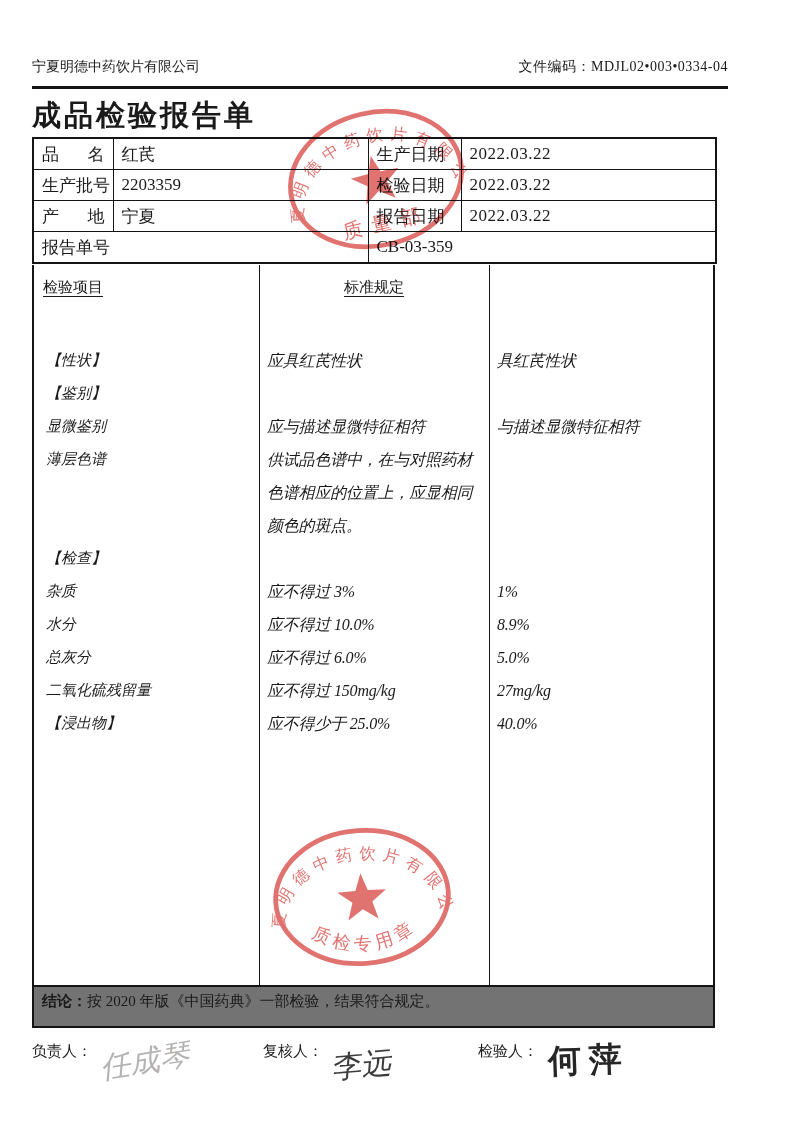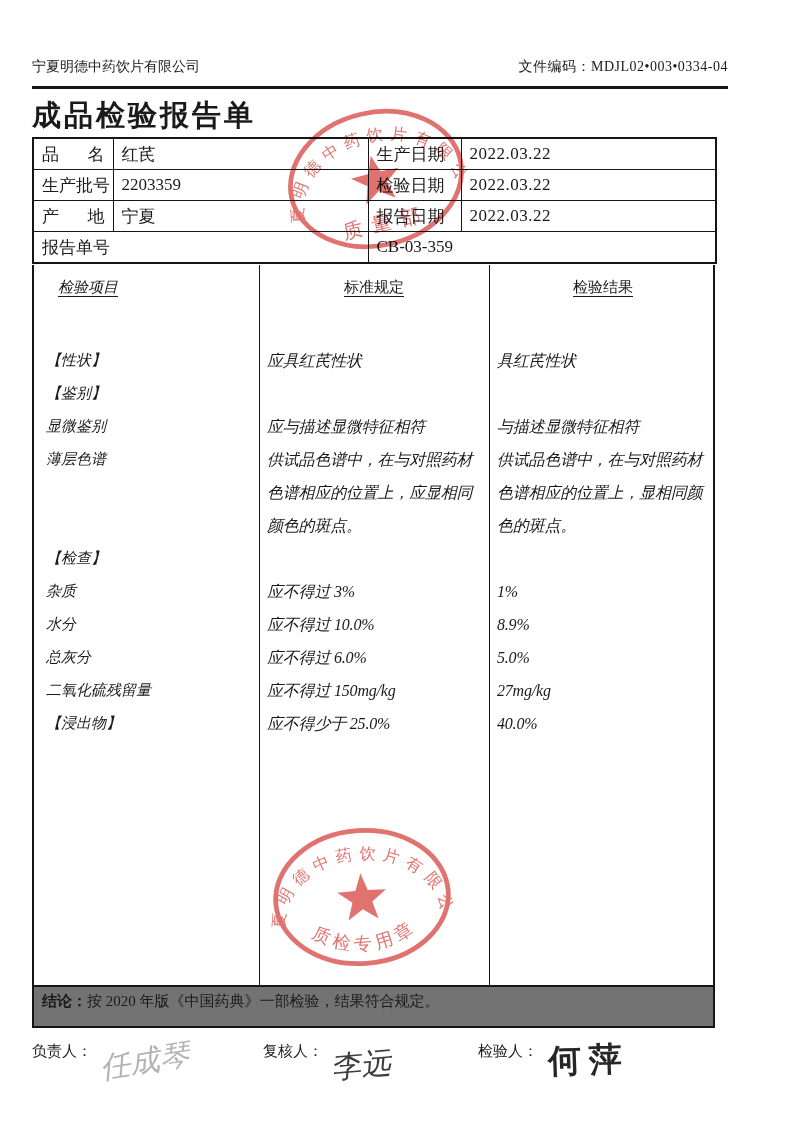--- a/index.html
+++ b/index.html
@@ -19,21 +19,21 @@
   table.info td{border:1px solid #151515;height:30px;padding:0 8px;overflow:hidden;white-space:nowrap;}
   td.jl{text-align:justify;text-align-last:justify;}
   td.val{letter-spacing:.5px;}
 
   
   .main{position:absolute;left:32px;top:265px;width:683px;height:720px;border-left:2px solid #151515;border-right:2px solid #151515;box-sizing:border-box;}
   .vline{position:absolute;top:0;bottom:0;width:1px;background:#151515;}
   .vline.v1{left:225px}.vline.v2{left:455px}
   .mhead{display:grid;grid-template-columns:225px 230px 228px;padding-top:13px;height:35px;font-size:15px;}
   .mhead .h{text-align:center;}
-  .mhead .h.first{text-align:left;padding-left:24px;font-style:italic;}
+  .mhead .h.first{text-align:left;padding-left:9px;}
   .mhead .h span{text-decoration:underline;text-underline-offset:4px;}
   .rows{padding-top:31px;}
   .trow{display:grid;grid-template-columns:225px 230px 228px;font-style:italic;}
   .trow .c{line-height:33px;min-height:33px;box-sizing:border-box;}
   .trow .c1{padding-left:12px;font-size:15px;}
   .trow .c2,.trow .c3{padding:0 8px;font-size:16px;letter-spacing:-.2px;}
 
   
   .concl{position:absolute;left:32px;top:985px;width:683px;height:43px;box-sizing:border-box;border:2px solid #151515;line-height:29px;font-size:15px;padding-left:8px;background:#737373;}
   .concl .lbl{font-weight:bold;}
@@ -96,21 +96,20 @@
     </tr>
   </tbody>
     </table>
 
   <div class="main">
     <div class="vline v1"></div>
     <div class="vline v2"></div>
     <div class="mhead">
       <div class="h first"><span>检验项目</span></div>
       <div class="h"><span>标准规定</span></div>
-      <div class="h"><span>检验结果</span></div>
     </div>
     <div class="rows" id="rows">
     <div class="trow">
       <div class="c c1">【性状】</div>
       <div class="c c2">应具红芪性状</div>
       <div class="c c3">具红芪性状</div>
     </div>
 
     <div class="trow">
       <div class="c c1">【鉴别】</div>
@@ -120,21 +119,20 @@
 
     <div class="trow">
       <div class="c c1">显微鉴别</div>
       <div class="c c2">应与描述显微特征相符</div>
       <div class="c c3">与描述显微特征相符</div>
     </div>
 
     <div class="trow">
       <div class="c c1">薄层色谱</div>
       <div class="c c2">供试品色谱中，在与对照药材色谱相应的位置上，应显相同颜色的斑点。</div>
-      <div class="c c3">供试品色谱中，在与对照药材色谱相应的位置上，显相同颜色的斑点。</div>
     </div>
 
     <div class="trow">
       <div class="c c1">【检查】</div>
       <div class="c c2"></div>
       <div class="c c3"></div>
     </div>
 
     <div class="trow">
       <div class="c c1">杂质</div>

